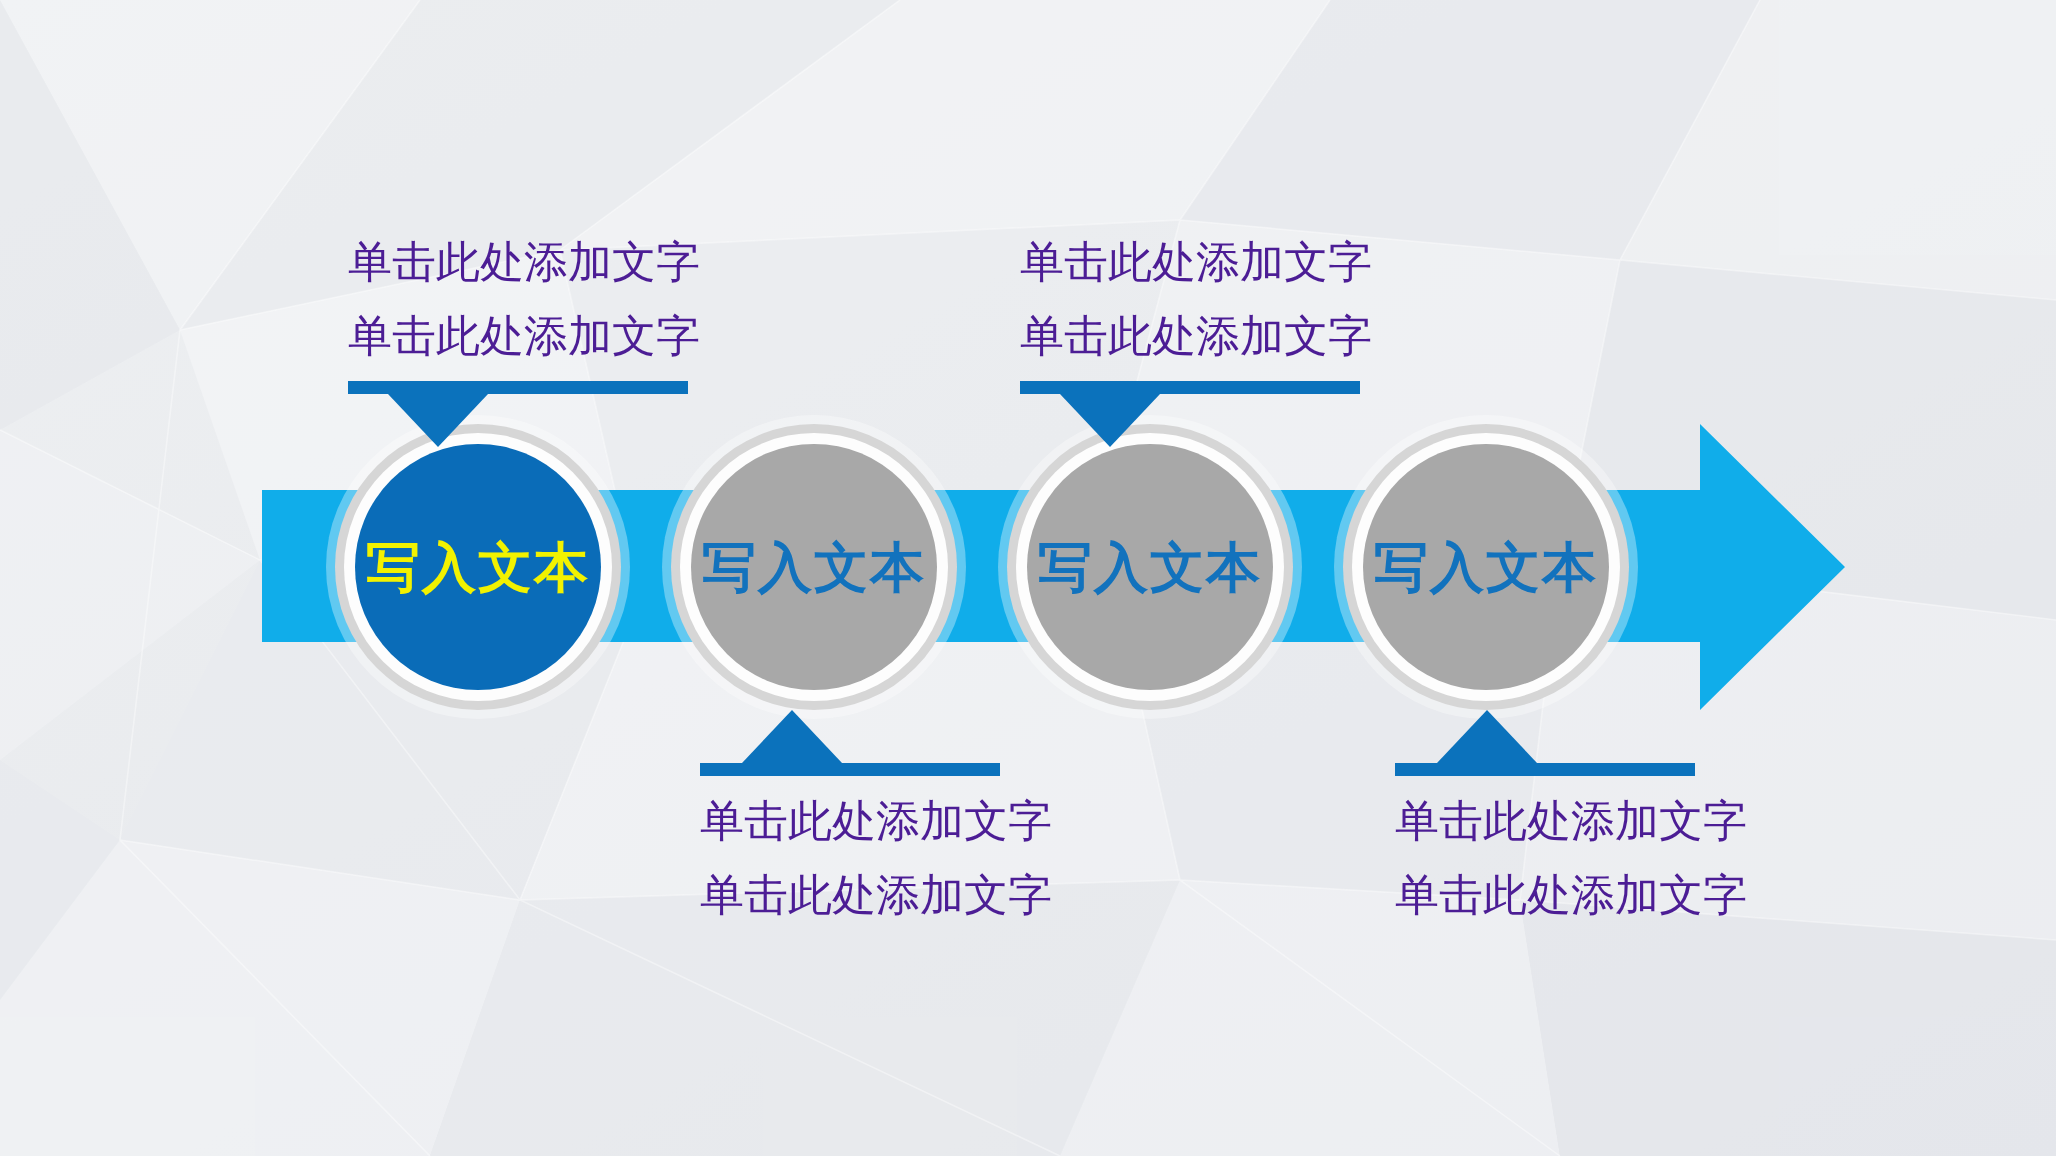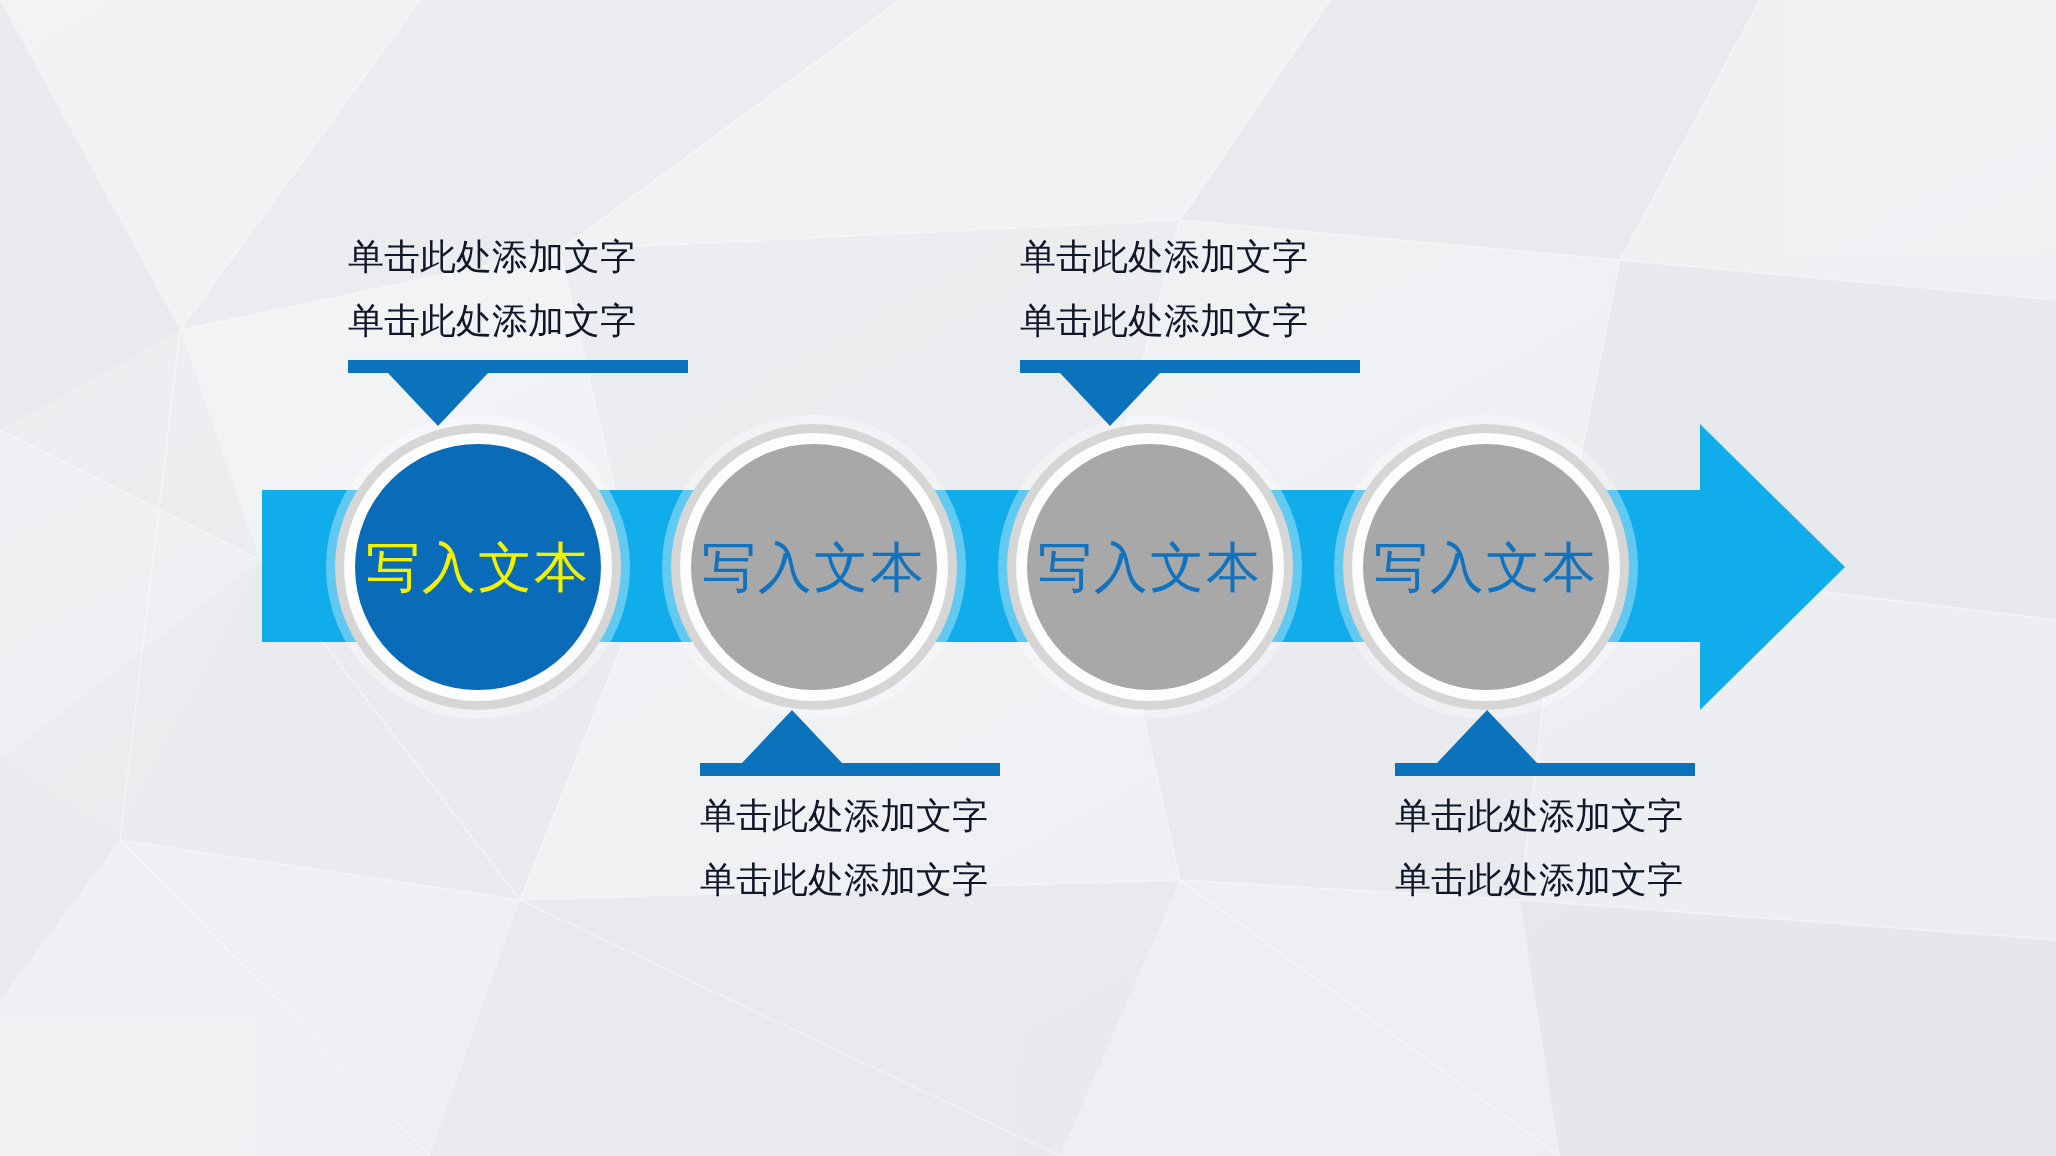--- a/index.html
+++ b/index.html
@@ -66,36 +66,36 @@
     inset: 20px;
     border-radius: 50%;
   }
   .node-active .disc { background: #0a6cb8; }
   .node-idle   .disc { background: #a8a8a8; }
 
   .node-label {
     position: relative;
     z-index: 3;
     font-size: 54px;
-    font-weight: normal;
+    font-weight: bold;
     letter-spacing: 2px;
     line-height: 1;
     white-space: nowrap;
     text-align: center;
   }
   .node-active .node-label { color: #f2f200; }
   .node-idle   .node-label { color: #1272bd; }
 
   
   .callout {
     position: absolute;
   }
   .callout-text {
-    font-size: 36px;
-    color: #0f172a;
+    font-size: 44px;
+    color: #4c1d95;
     line-height: 1.32;
     white-space: nowrap;
   }
   .callout-bar {
     position: relative;
     height: 13px;
     background: #0b72bc;
   }
   .callout-tip {
     position: absolute;

